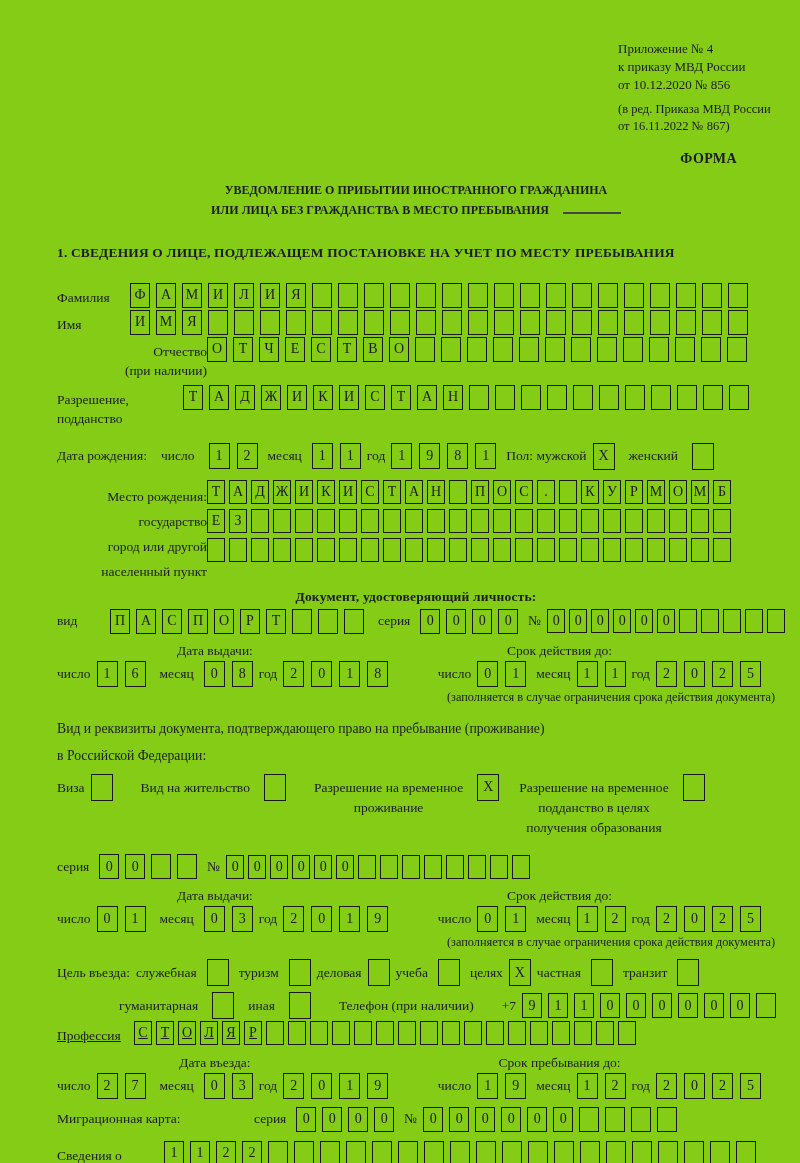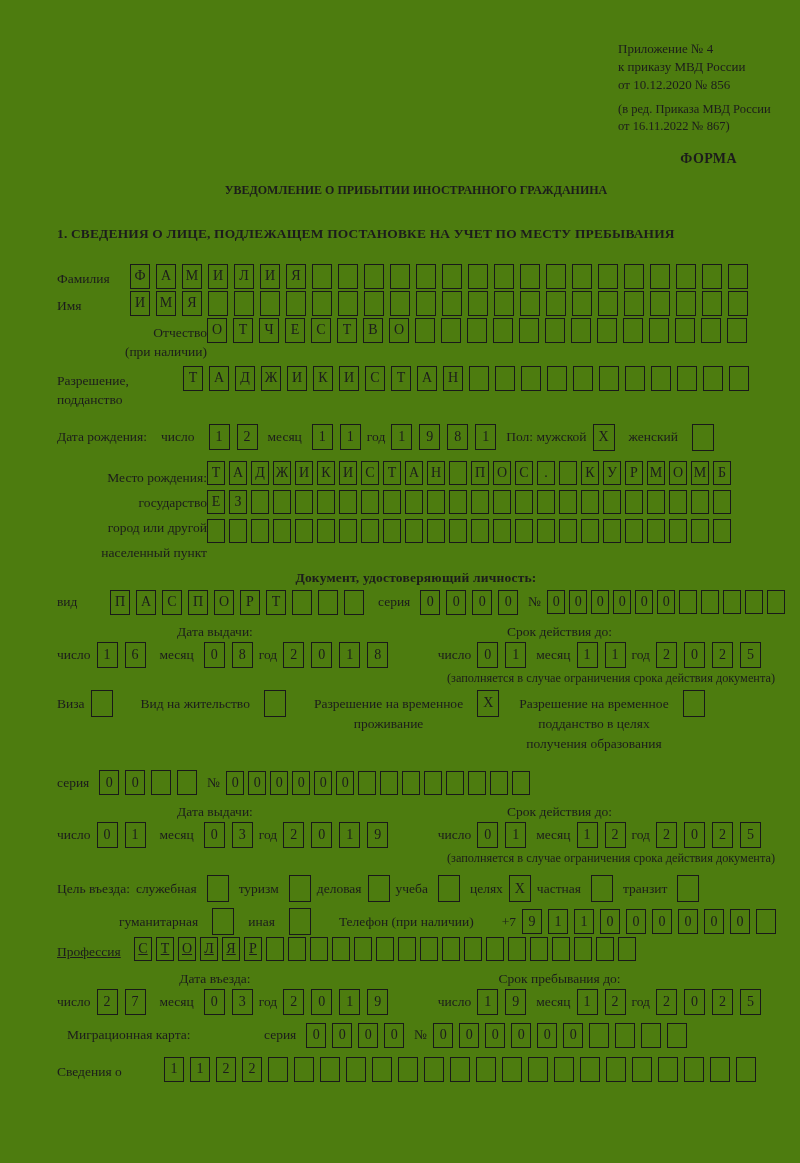--- a/index.html
+++ b/index.html
@@ -1,18 +1,18 @@
 <!DOCTYPE html>
 <html><head>
 <meta charset="utf-8">
 <style>
   * { margin:0; padding:0; box-sizing:border-box; }
   html,body { background:#888; }
   .page {
-    width:800px; height:1163px; margin:0 auto; background:#4d7c0f;
+    width:800px; height:1163px; margin:0 auto; background:#84cc16;
     font-family:"Liberation Serif","DejaVu Serif",serif; color:#1c1c1c;
     padding:40px 25px 20px 57px; overflow:hidden; position:relative;
   }
   .ref-block { margin-left:561px; font-size:13px; line-height:1.38; }
   .ref-block .ed-line { font-size:12.5px; }
   .ref-gap { height:7px; }
   .forma { text-align:right; padding-right:38px; font-weight:bold; font-size:14px; letter-spacing:.4px; margin-top:16px; }
   .title { text-align:center; font-weight:bold; font-size:12px; line-height:1.6; margin-top:14px; }
   .blank-underline { display:inline-block; width:58px; border-bottom:2px solid #444; margin-left:14px; vertical-align:baseline; }
   .sec-heading { font-weight:bold; font-size:13.4px; margin-top:25px; letter-spacing:.2px; }
@@ -58,20 +58,21 @@
     <div>от 10.12.2020 № 856</div>
     <div class="ref-gap"></div>
     <div class="ed-line">(в ред. Приказа МВД России</div>
     <div class="ed-line">от 16.11.2022 № 867)</div>
   </div>
 
   <div class="forma">ФОРМА</div>
 
   <div class="title">
     <div>УВЕДОМЛЕНИЕ О ПРИБЫТИИ ИНОСТРАННОГО ГРАЖДАНИНА</div>
+    <div><span>ИЛИ ЛИЦА БЕЗ ГРАЖДАНСТВА В МЕСТО ПРЕБЫВАНИЯ</span><span class="blank-underline"></span></div>
   </div>
 
   <div class="sec-heading">1. СВЕДЕНИЯ О ЛИЦЕ, ПОДЛЕЖАЩЕМ ПОСТАНОВКЕ НА УЧЕТ ПО МЕСТУ ПРЕБЫВАНИЯ</div>
 
   <div class="row" style="margin-top:22px;">
     <div class="lbl w73">Фамилия</div>
     <div class="boxes">
         <span class="cell">Ф</span>
         <span class="cell">А</span>
         <span class="cell">М</span>
@@ -410,20 +411,24 @@
       <div class="boxes dt">
           <span class="cell">2</span>
           <span class="cell">0</span>
           <span class="cell">2</span>
           <span class="cell">5</span>
         </div>
     </div>
   </div>
   <div class="footnote">(заполняется в случае ограничения срока действия документа)</div>
 
+  <div class="para">
+    <div>Вид и реквизиты документа, подтверждающего право на пребывание (проживание)</div>
+    <div>в Российской Федерации:</div>
+  </div>
 
   <div class="cb-row">
     <div class="cb-item">
       <span class="t">Виза</span>
         <span class="gap6"></span>
       <div class="boxes checkbox">
           <span class="cell"></span>
         </div>
     </div>
     <span class="gap28"></span>
@@ -699,21 +704,21 @@
         <span class="gap6"></span>
       <div class="boxes dt">
           <span class="cell">2</span>
           <span class="cell">0</span>
           <span class="cell">2</span>
           <span class="cell">5</span>
         </div>
     </div>
   </div>
 
-  <div class="inline-row" style="margin-top:8px;margin-left:10px;">
+  <div class="inline-row" style="margin-top:8px;">
     <span class="t" style="width:197px;">Миграционная карта:</span>
     <span class="t">серия</span>
       <span class="gap10"></span>
     <div class="boxes">
         <span class="cell">0</span>
         <span class="cell">0</span>
         <span class="cell">0</span>
         <span class="cell">0</span>
       </div>
       <span class="gap10"></span>

